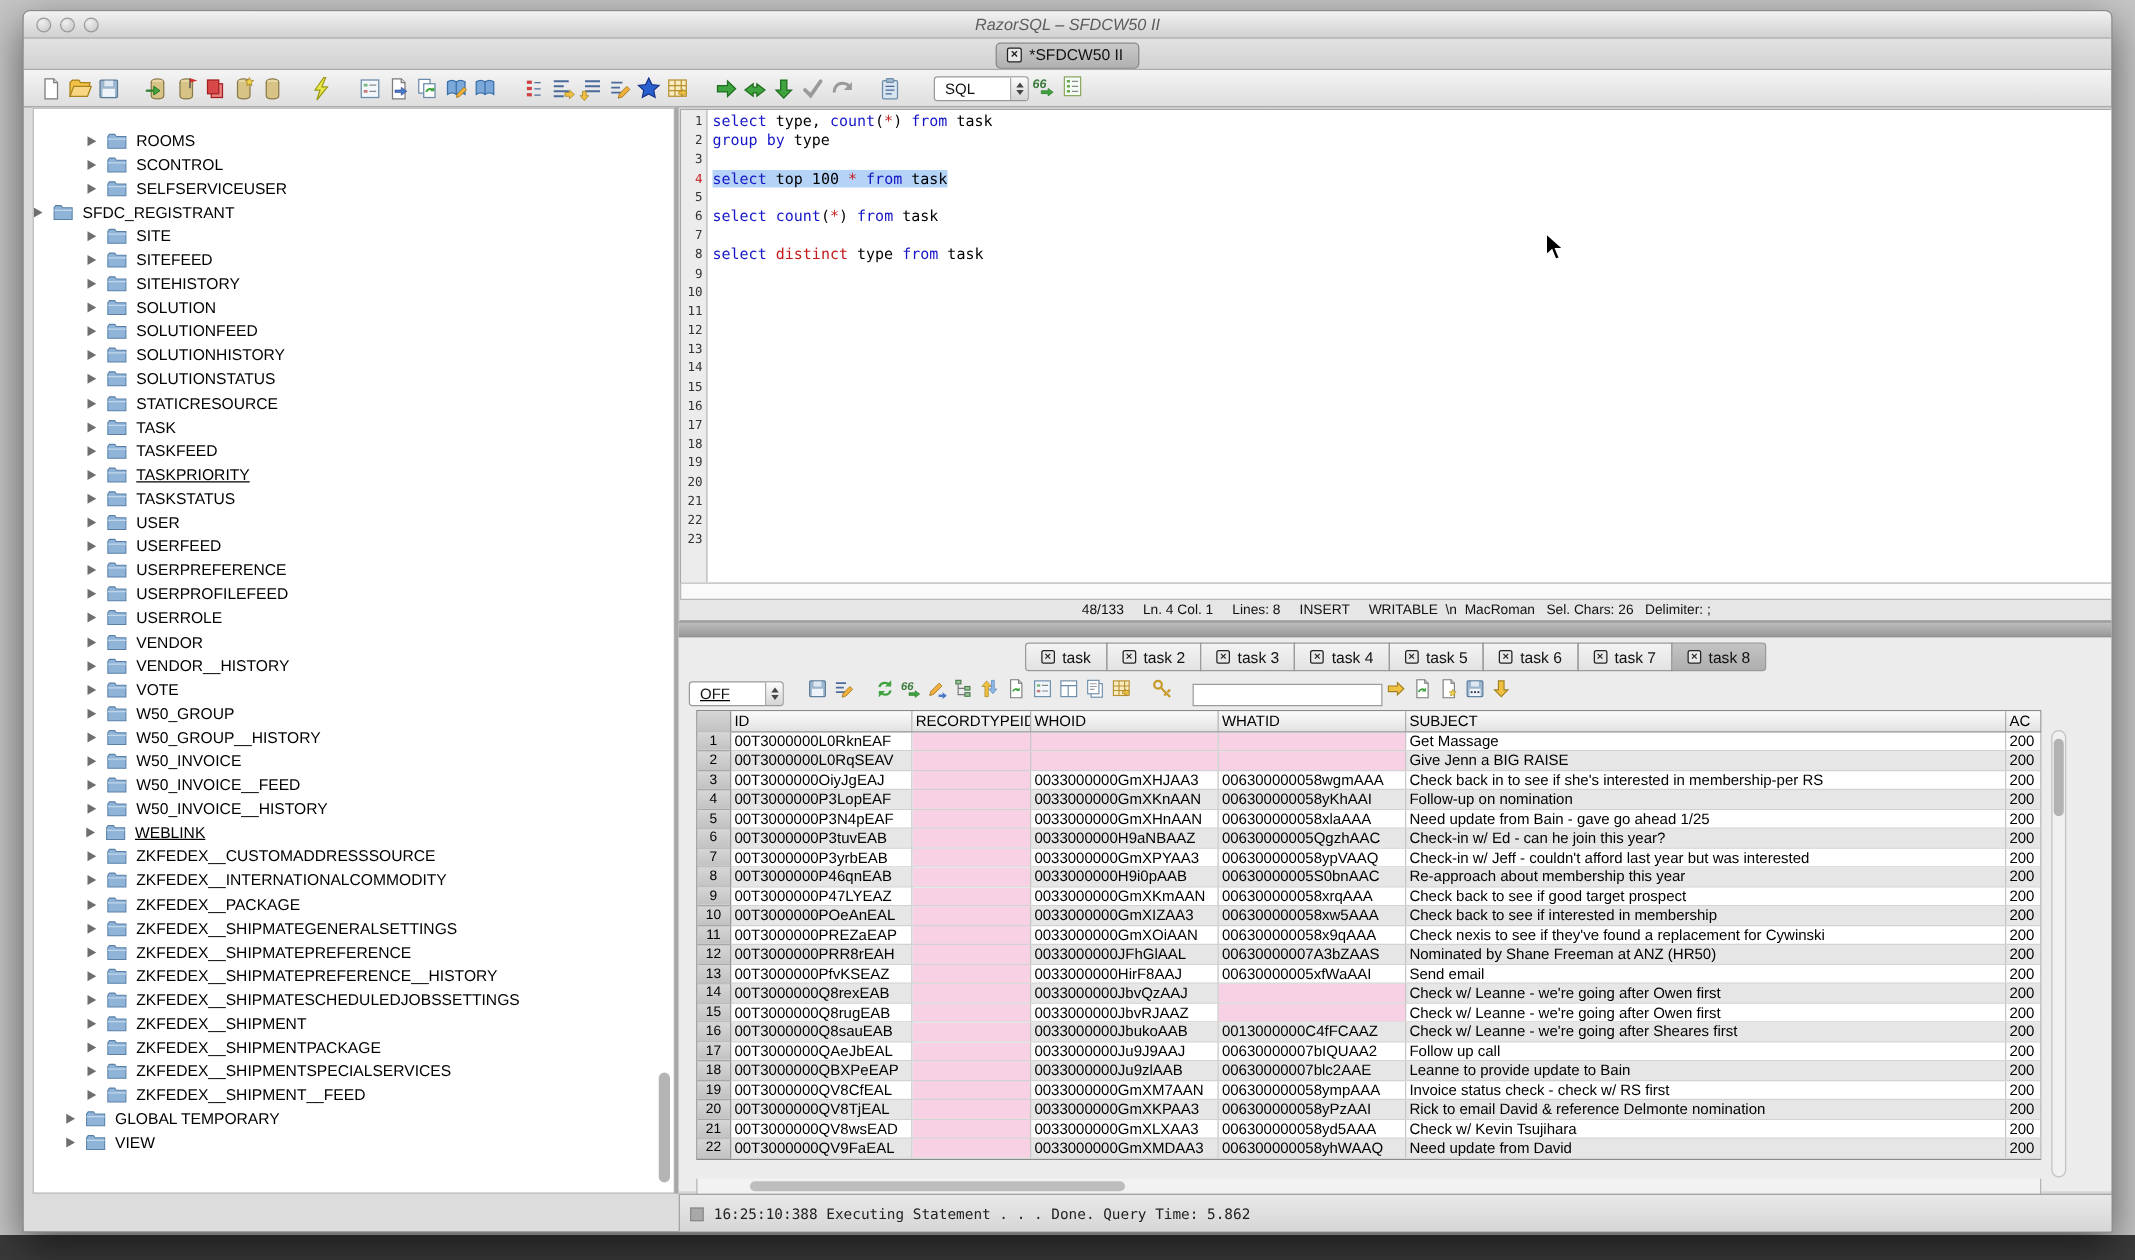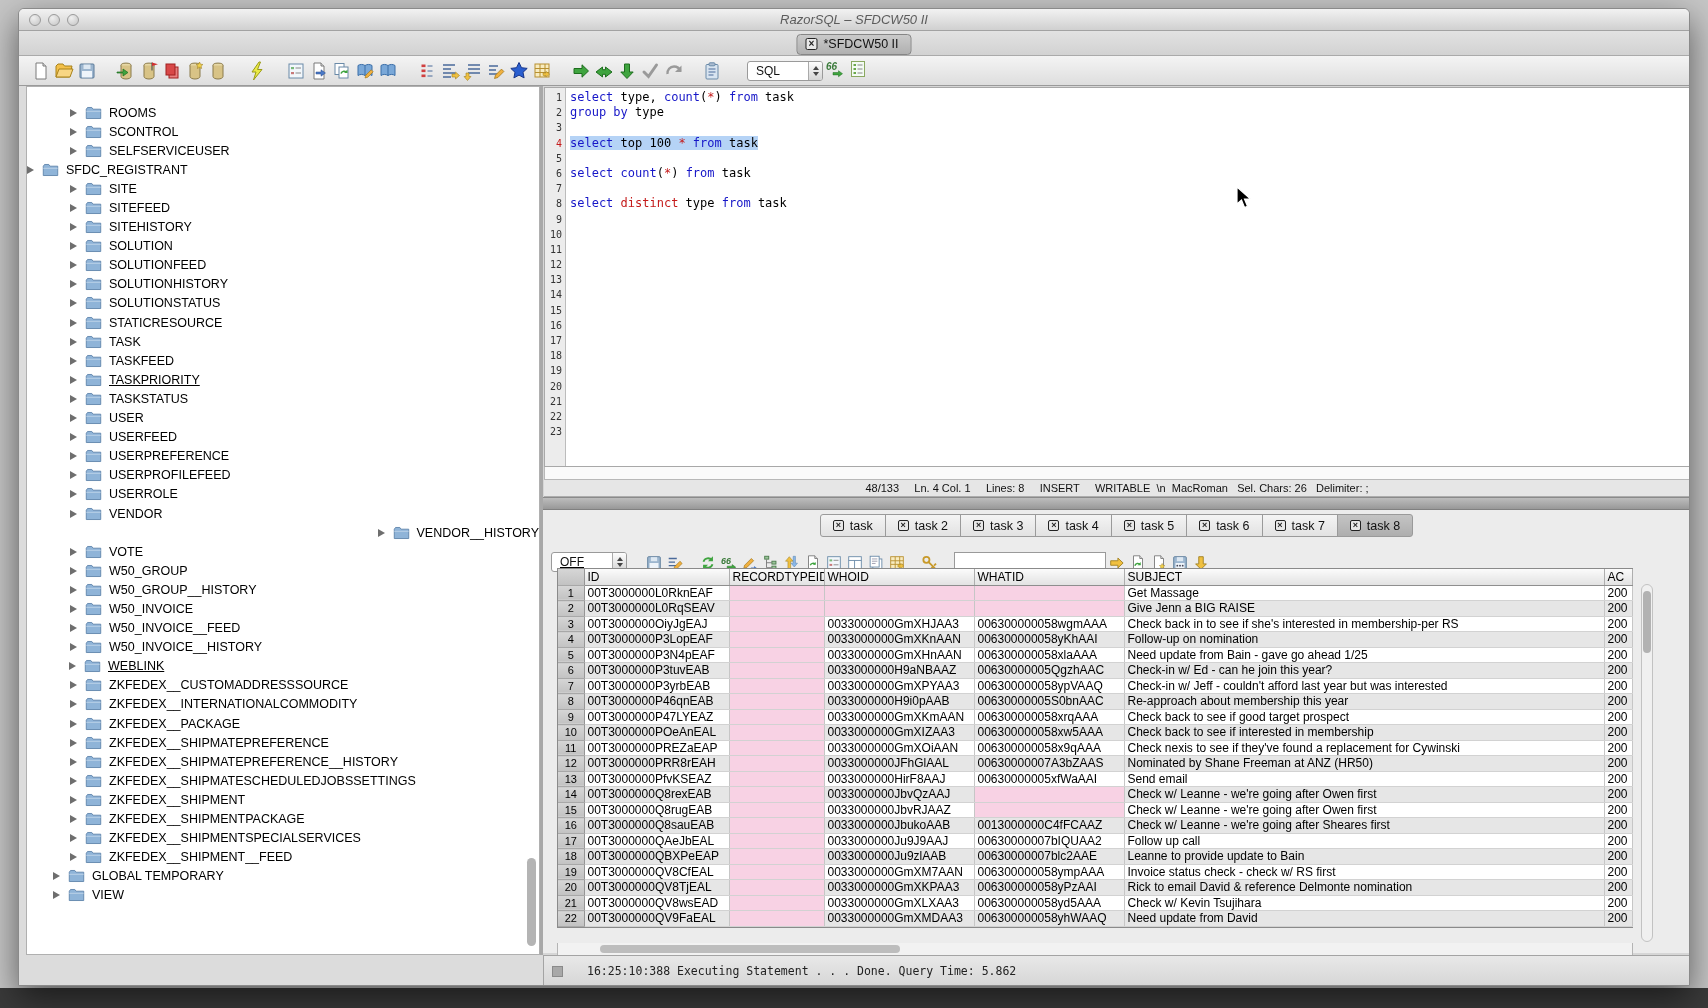--- a/index.html
+++ b/index.html
@@ -87,22 +87,22 @@
   .results { position:absolute; left:0; right:0; top:424px; bottom:34px; background:#ececec; }
   .task-tabs { position:absolute; left:0; right:0; top:4px; height:23px;
     display:flex; justify-content:center; }
   .task-tab { display:flex; align-items:center; gap:6px; padding:0 12px;
     background:linear-gradient(#f4f4f4,#e2e2e2); border:1px solid #9a9a9a; margin-left:-1px;
     font-size:12.5px; color:#111; }
   .task-tab:first-child { border-radius:3px 0 0 3px; }
   .task-tab:last-child { border-radius:0 3px 3px 0; }
   .task-tab.active { background:linear-gradient(#c4c4c4,#aeaeae); }
 
-  .results-toolbar { position:absolute; left:8px; right:8px; top:42px; height:25px;
-    display:flex; align-items:flex-start;text-decoration:underline; }
+  .results-toolbar { position:absolute; left:8px; right:8px; top:30px; height:25px;
+    display:flex; align-items:flex-end;text-decoration:underline; }
   .rticon { width:21px; height:21px; display:inline-flex; align-items:center; justify-content:center; }
   .rticon svg { width:18px; height:18px; }
   .rgap { margin-left:12px; }
   .search-input { width:152px; height:18px; border:1px solid #9a9a9a; background:#fff;
     font-size:12px; padding:0 4px; margin-left:14px; }
   .results-toolbar .combo { margin-left:0; margin-right:16px; }
 
   .table-wrap { position:absolute; left:14px; top:58px; width:1076px;
     border:1px solid #8a8a8a; background:#fff; }
   table.grid { border-collapse:collapse; table-layout:fixed; width:1074px; }
@@ -124,21 +124,21 @@
     background:#f2f2f2; border:1px solid #b4b4b4; border-top:none; }
   .table-hscroll .thumb { position:absolute; left:42px; top:2px; width:300px; height:8px;
     background:#bdbdbd; border-radius:4px; }
   .table-vscroll { position:absolute; left:1098px; top:74px; width:12px; height:358px;
     background:#f0f0f0; border:1px solid #c2c2c2; border-radius:6px; }
   .table-vscroll .thumb { position:absolute; left:1px; top:6px; width:8px; height:62px;
     background:#b2b2b2; border-radius:4px; }
 
   .bottom-status { position:absolute; left:0; right:0; bottom:0; height:32px;
     background:linear-gradient(#e8e8e8,#d6d6d6); border:1px solid #a4a4a4;
-    display:flex; align-items:center; padding-left:8px; gap:24px; }
+    display:flex; align-items:center; padding-left:8px; gap:8px; }
   .stop-square { width:11px; height:11px; background:#a8a8a8; border:1px solid #8a8a8a; }
   .bottom-status .msg { font-family:"DejaVu Sans Mono", monospace; font-size:11.5px; color:#222; }
 
   .cursor { position:absolute; left:1236px; top:186px; z-index:99; pointer-events:none; }
 </style>
 </head>
 <body>
 
 <div class="desktop-bottom"></div>
 
@@ -622,21 +622,21 @@
         <div class="tree-row" style="padding-left: 43px;">
           <span class="arrow"></span>
           <span class="folder">
             <svg width="17" height="14" viewBox="0 0 20 16">
               <path d="M1.5 14.5V3.5l1.5-2h5l1.5 2h9v11z" fill="#8fb4d8" stroke="#5a80a8"></path>
               <path d="M1.5 6h17" stroke="#c2d6ea"></path>
             </svg>
           </span>
           <span>VENDOR</span>
         </div>
-        <div class="tree-row" style="padding-left: 43px; justify-content: flex-end;">
+        <div class="tree-row" style="padding-left: 43px;">
           <span class="arrow"></span>
           <span class="folder">
             <svg width="17" height="14" viewBox="0 0 20 16">
               <path d="M1.5 14.5V3.5l1.5-2h5l1.5 2h9v11z" fill="#8fb4d8" stroke="#5a80a8"></path>
               <path d="M1.5 6h17" stroke="#c2d6ea"></path>
             </svg>
           </span>
           <span>VENDOR__HISTORY</span>
         </div>
         <div class="tree-row" style="padding-left: 43px;">
@@ -731,20 +731,30 @@
         </div>
         <div class="tree-row" style="padding-left: 43px;">
           <span class="arrow"></span>
           <span class="folder">
             <svg width="17" height="14" viewBox="0 0 20 16">
               <path d="M1.5 14.5V3.5l1.5-2h5l1.5 2h9v11z" fill="#8fb4d8" stroke="#5a80a8"></path>
               <path d="M1.5 6h17" stroke="#c2d6ea"></path>
             </svg>
           </span>
           <span>ZKFEDEX__PACKAGE</span>
+        </div>
+        <div class="tree-row" style="padding-left: 43px;">
+          <span class="arrow"></span>
+          <span class="folder">
+            <svg width="17" height="14" viewBox="0 0 20 16">
+              <path d="M1.5 14.5V3.5l1.5-2h5l1.5 2h9v11z" fill="#8fb4d8" stroke="#5a80a8"></path>
+              <path d="M1.5 6h17" stroke="#c2d6ea"></path>
+            </svg>
+          </span>
+          <span>ZKFEDEX__SHIPMATEGENERALSETTINGS</span>
         </div>
         <div class="tree-row" style="padding-left: 43px;">
           <span class="arrow"></span>
           <span class="folder">
             <svg width="17" height="14" viewBox="0 0 20 16">
               <path d="M1.5 14.5V3.5l1.5-2h5l1.5 2h9v11z" fill="#8fb4d8" stroke="#5a80a8"></path>
               <path d="M1.5 6h17" stroke="#c2d6ea"></path>
             </svg>
           </span>
           <span>ZKFEDEX__SHIPMATEPREFERENCE</span>

